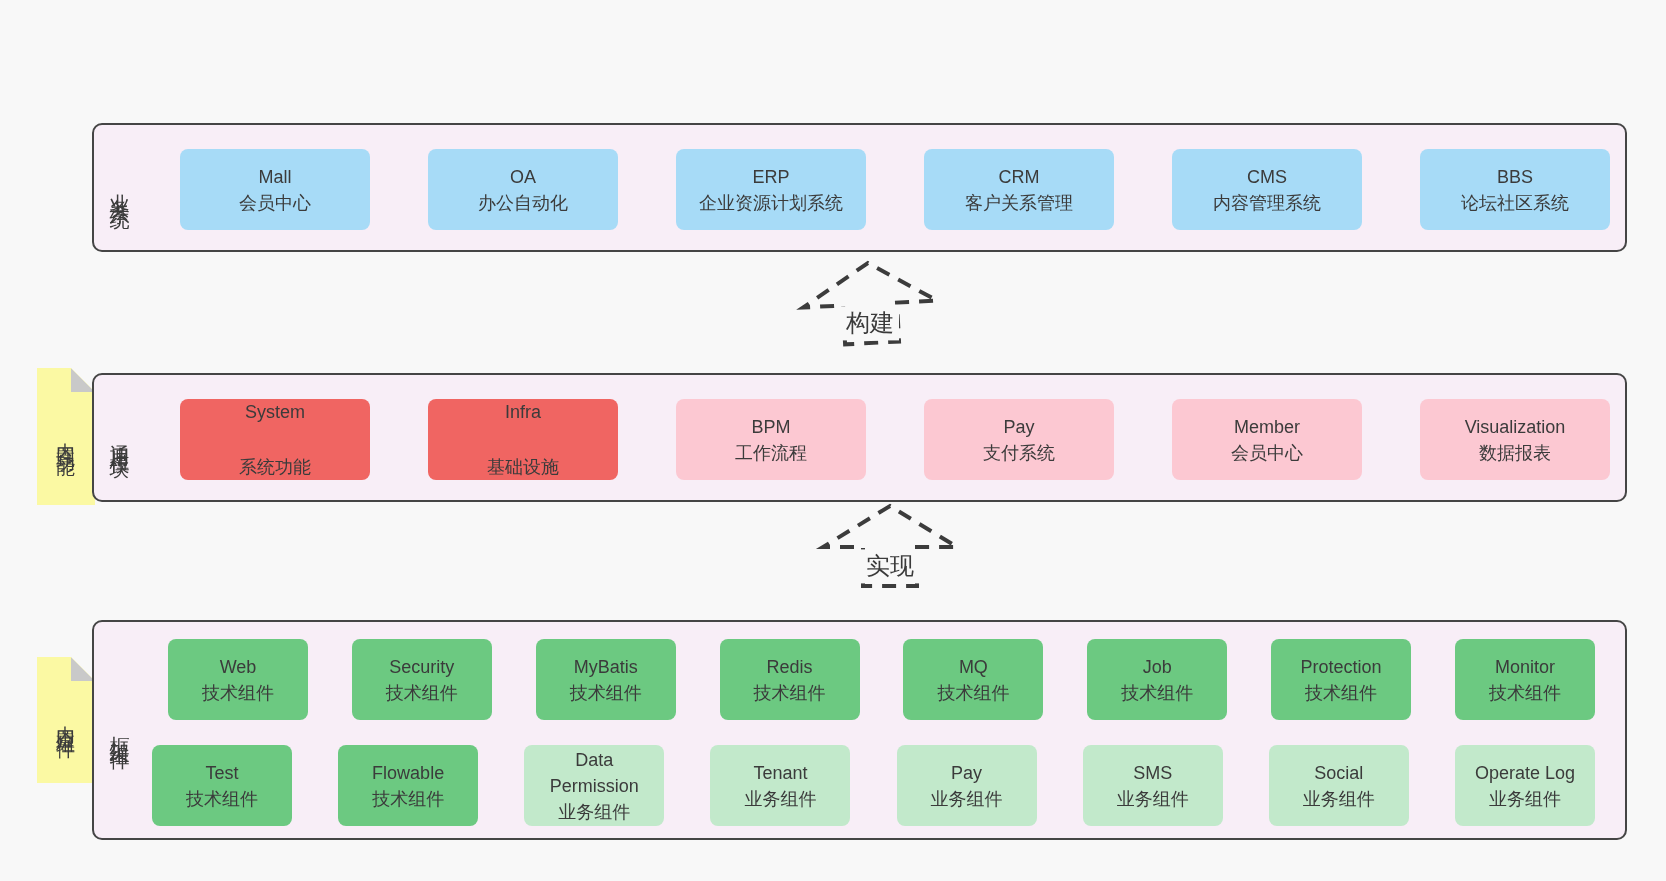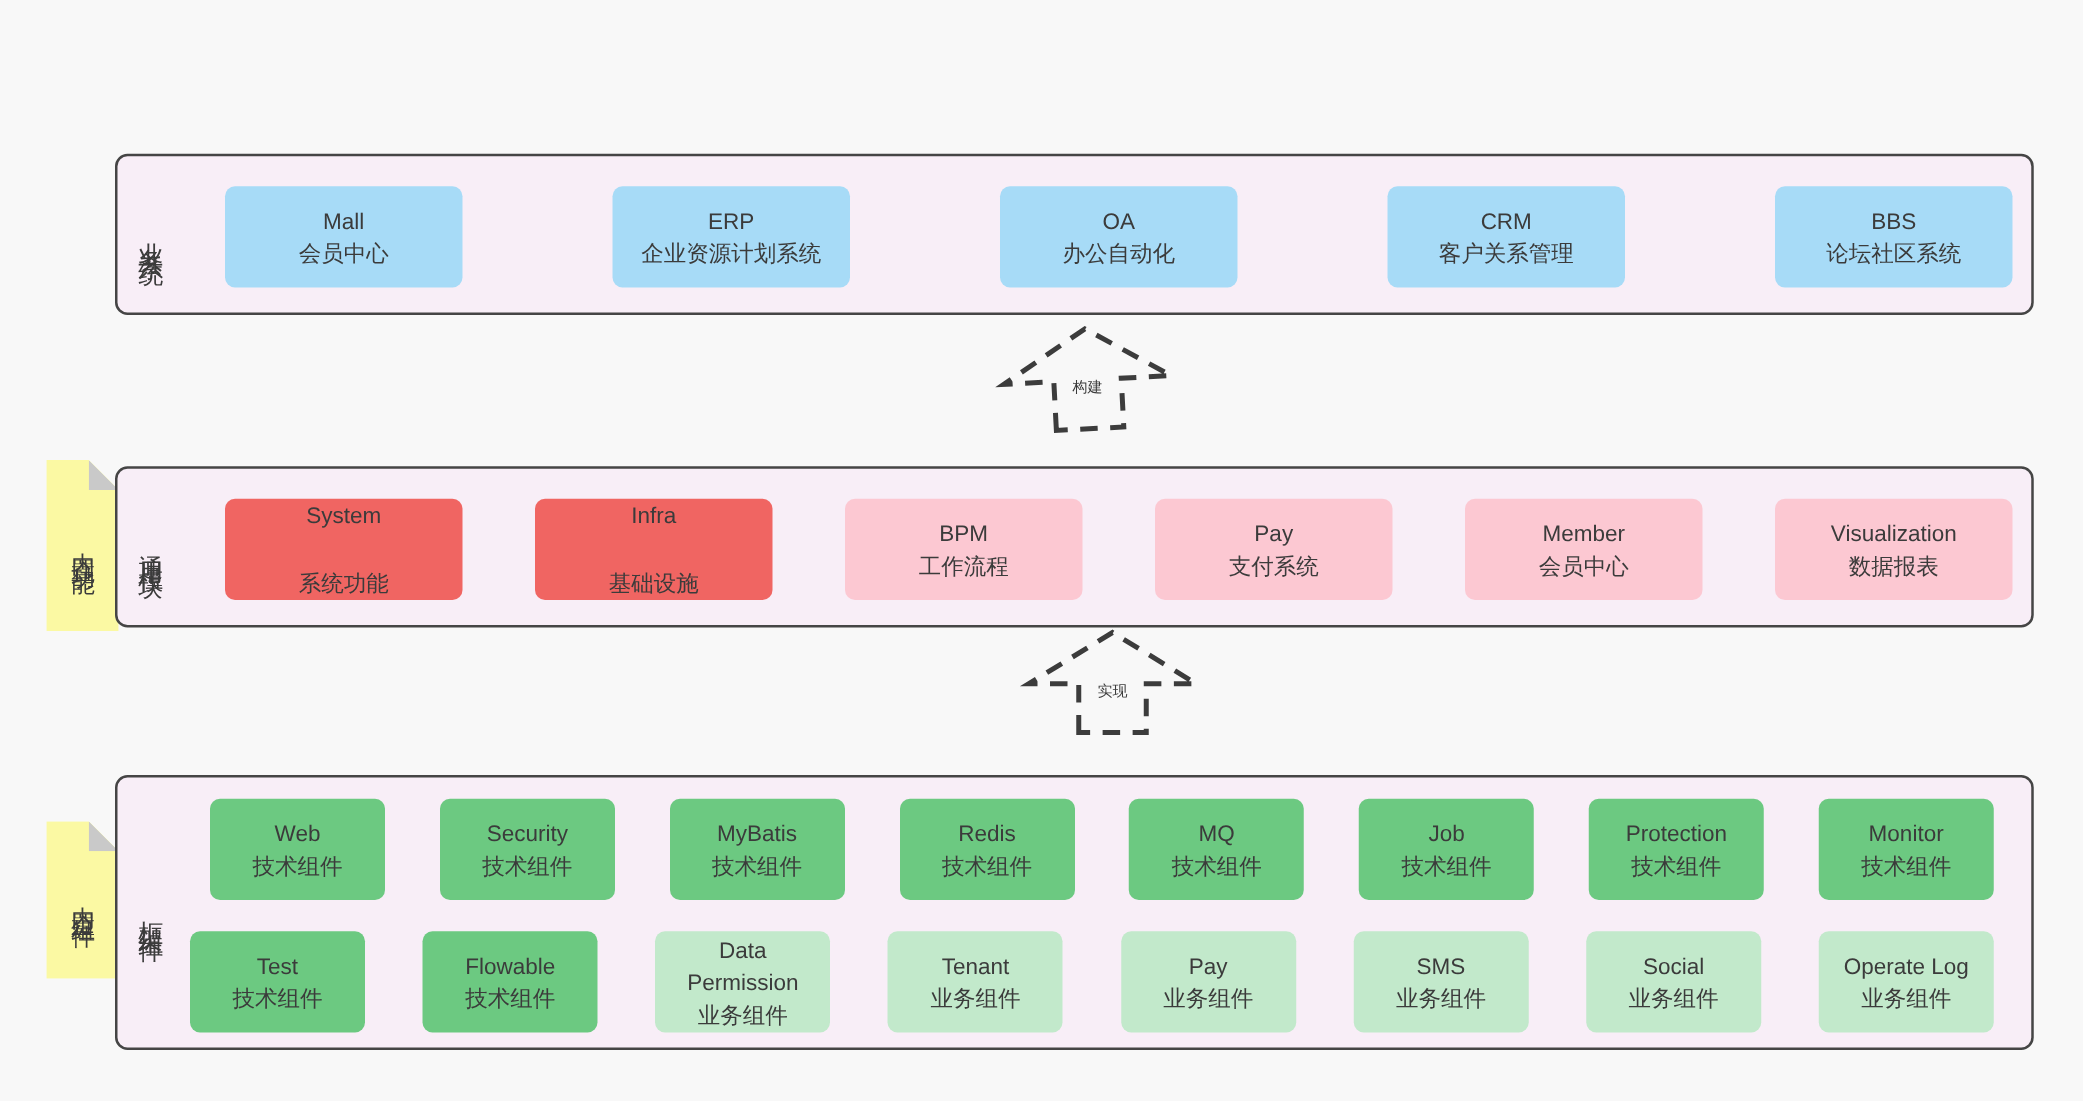--- a/index.html
+++ b/index.html
@@ -66,23 +66,23 @@
   .v-green{background:var(--green,#6cc981);}
   .v-greenlight{background:var(--greenLight,#c2e9cb);}
 
   
   .arrow{position:absolute;z-index:1;width:150px;height:87px;}
   .arrow-build{left:795px;top:260px;}
   .arrow-impl{left:815px;top:503px;}
   .arrow svg{position:absolute;inset:0;overflow:visible;}
   .arrow-build svg{transform:rotate(-3deg);}
   .arrow-label{
-    position:absolute;left:50%;top:48px;transform:translate(-50%,-40%);
+    position:absolute;left:50%;top:60px;transform:translate(-50%,-40%);
     background:var(--pageBg,#f8f8f8);padding:1px 5px;
-    font-size:12px;color:var(--text);white-space:nowrap;
+    font-size:24px;color:var(--text);white-space:nowrap;
   }
 </style>
 </head>
 <body>
 
 <div class="page">
 
   <div class="sticky" style="left:37px;top:368px;width:58px;height:137px;">
     <svg class="fold" viewBox="0 0 24 24">
       <polygon points="0,0 24,24 0,24" fill="#c9c9c9"></polygon>
@@ -98,30 +98,34 @@
   </div>
 
   <div class="panel panel-business">
     <div class="vlabel">业务系统</div>
     <div class="row row-wide">
       <div class="card card-w v-blue">
         <span>Mall</span>
         <span>会员中心</span>
       </div>
       <div class="card card-w v-blue">
+        <span>OA</span>
+        <span>办公自动化</span>
+      </div>
+      <div class="card card-w v-blue">
         <span>ERP</span>
         <span>企业资源计划系统</span>
       </div>
       <div class="card card-w v-blue">
-        <span>OA</span>
-        <span>办公自动化</span>
-      </div>
-      <div class="card card-w v-blue">
         <span>CRM</span>
         <span>客户关系管理</span>
+      </div>
+      <div class="card card-w v-blue">
+        <span>CMS</span>
+        <span>内容管理系统</span>
       </div>
       <div class="card card-w v-blue">
         <span>BBS</span>
         <span>论坛社区系统</span>
       </div>
     </div>
   </div>
 
   <div class="arrow arrow-build">
     <svg viewBox="0 0 150 87">

